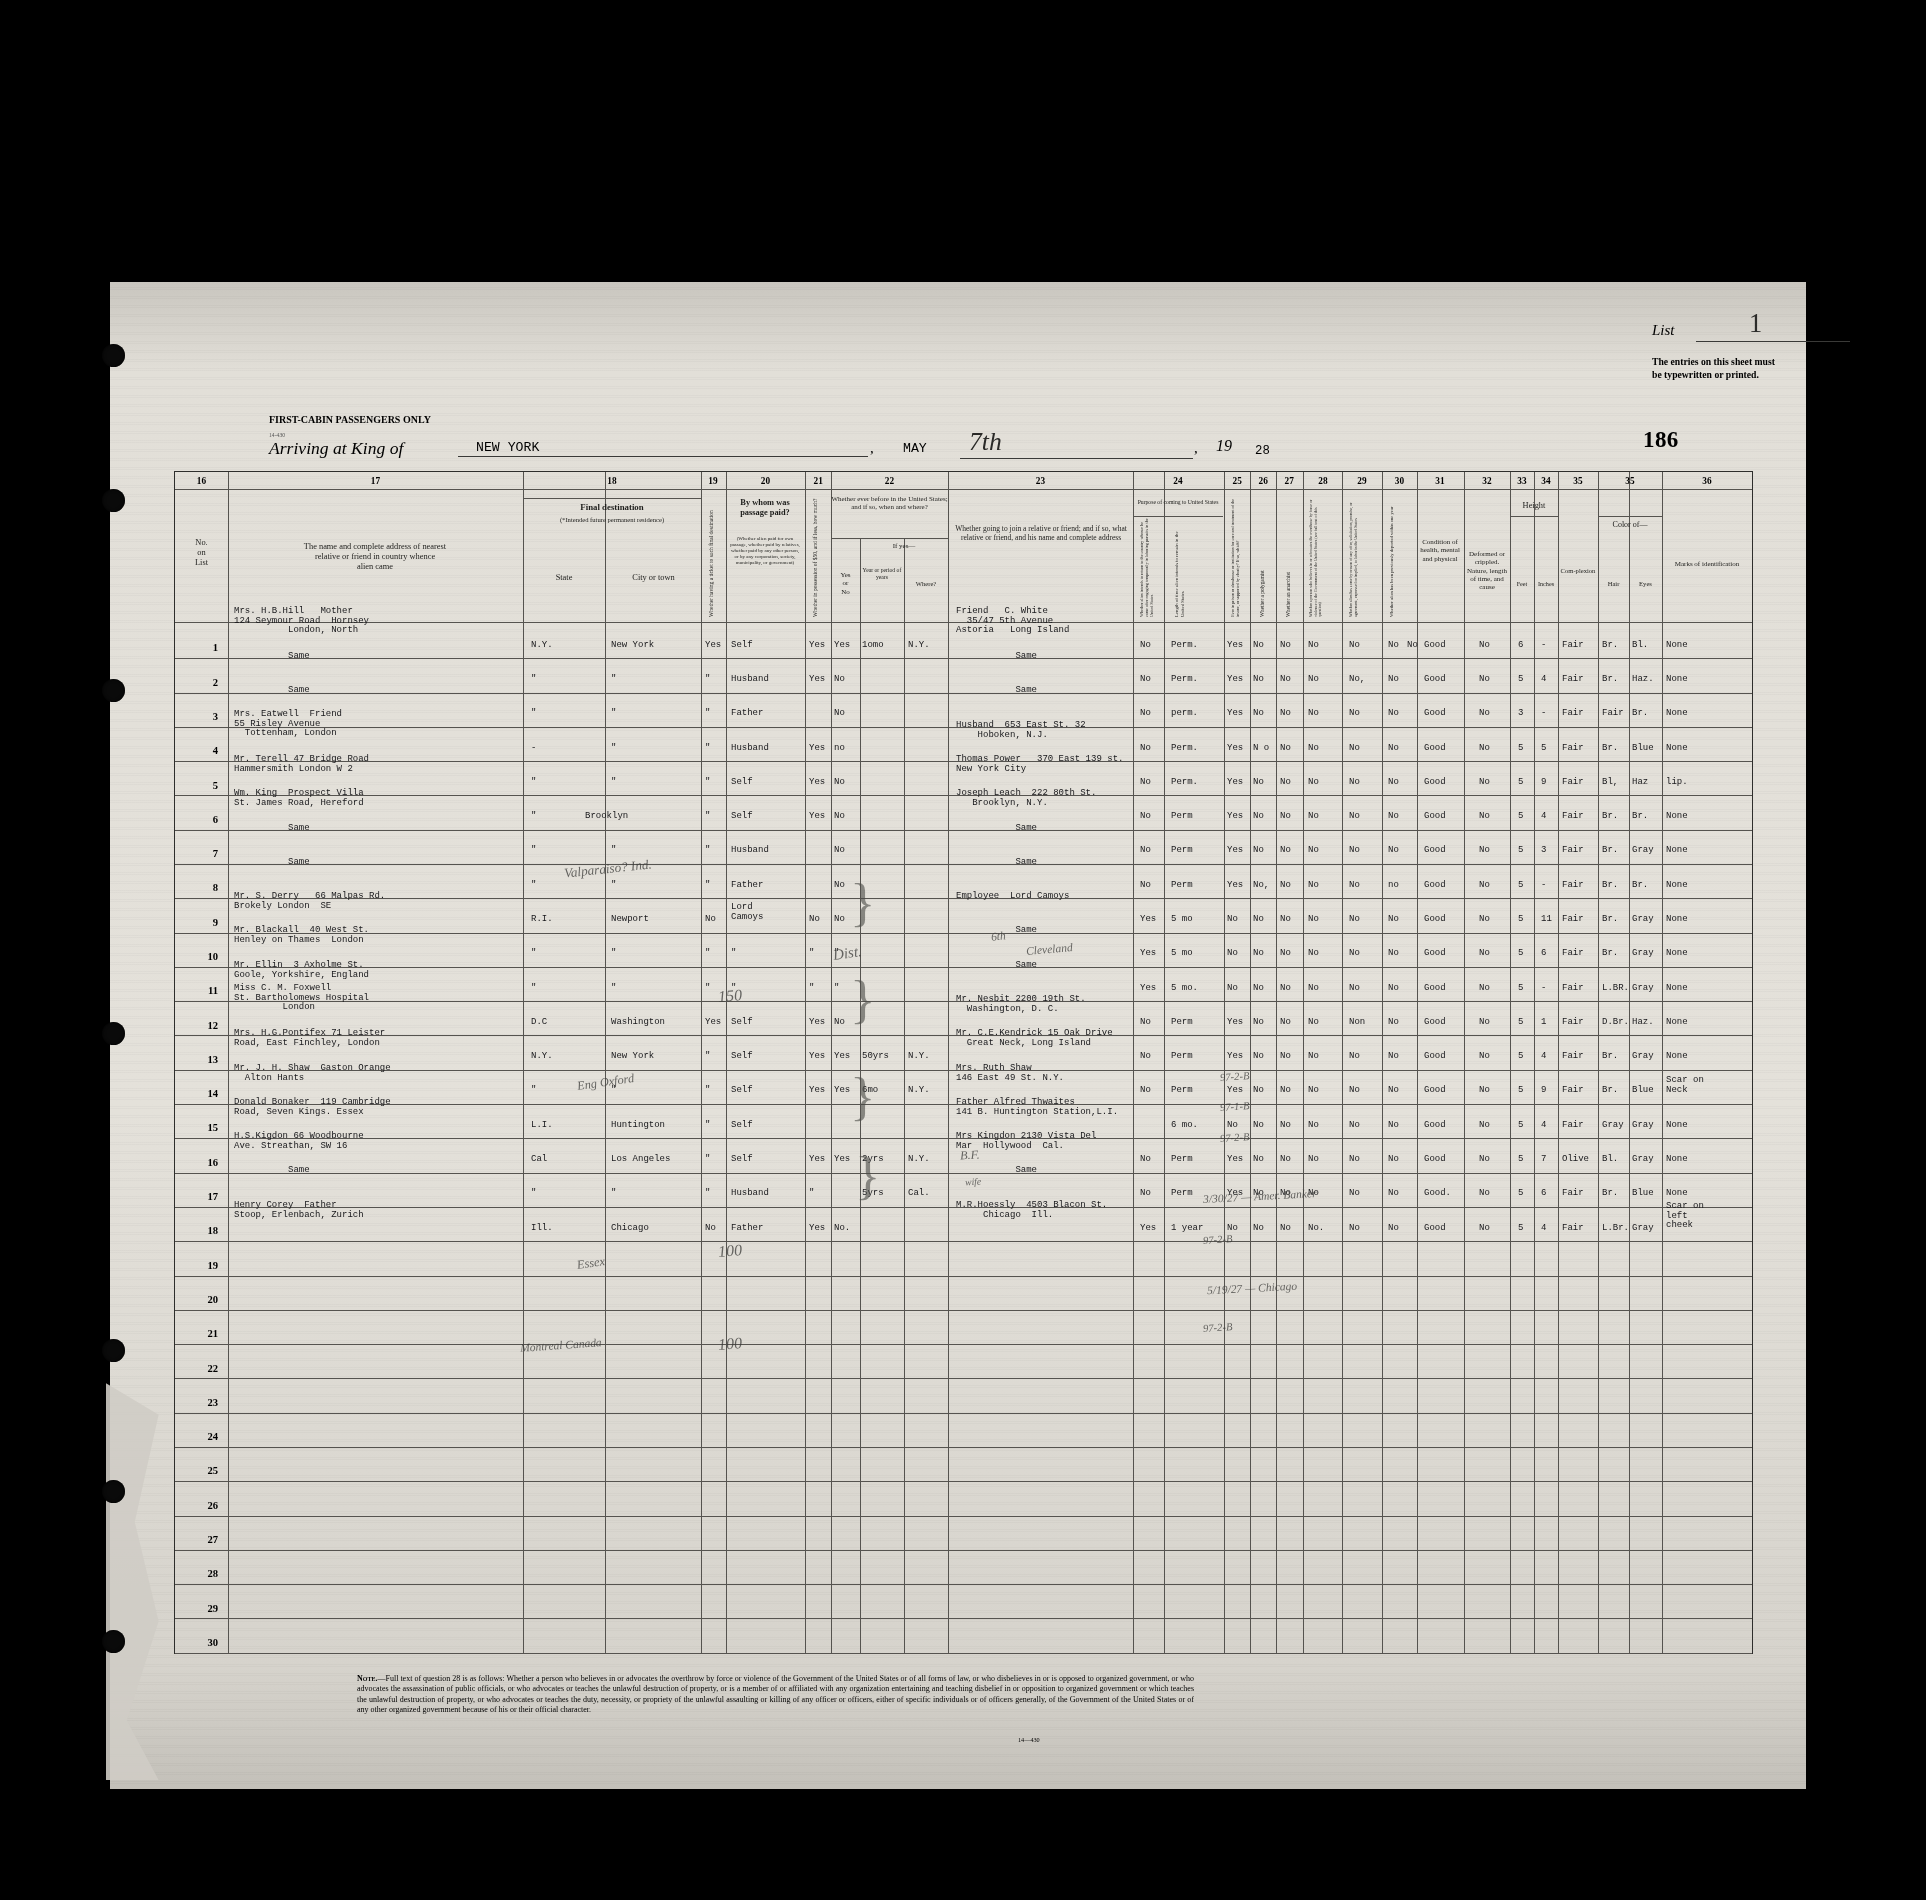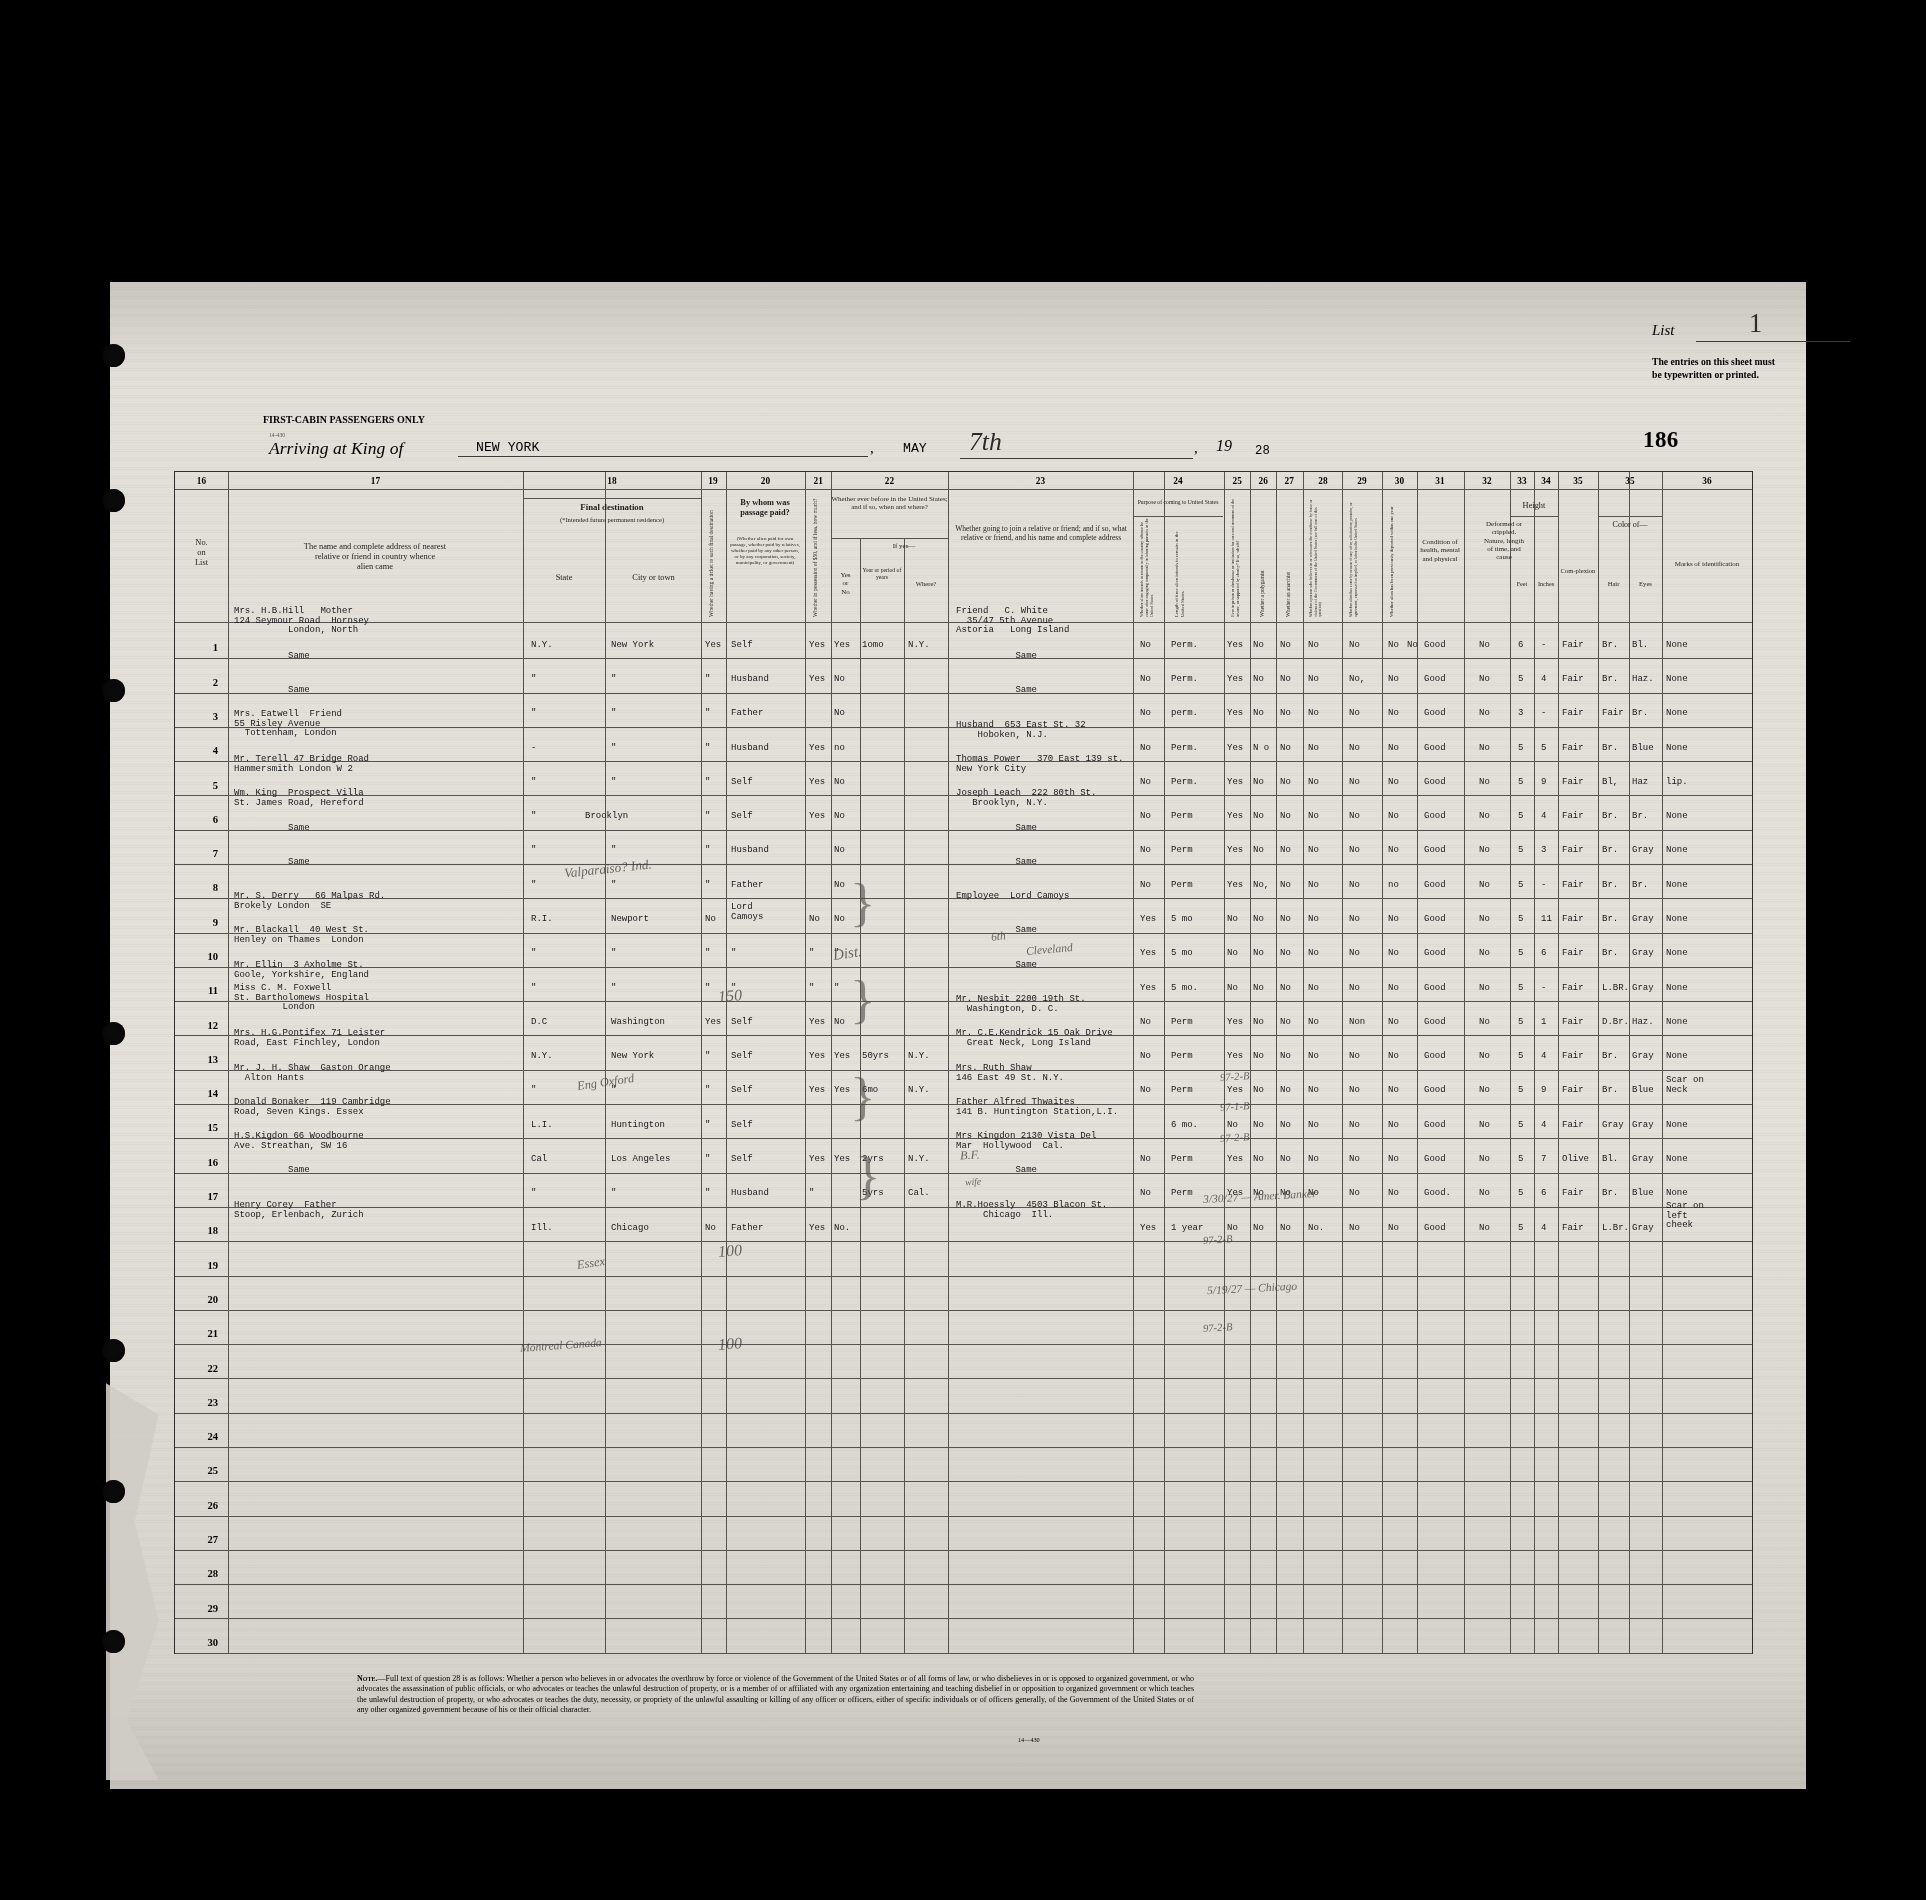--- a/index.html
+++ b/index.html
@@ -7,21 +7,21 @@
   .page{position:absolute;left:110px;top:282px;width:1696px;height:1507px;background:#dedbd4;
         box-shadow:0 0 17.6px rgba(0,0,0,.6);}
   .paperfade{position:absolute;inset:0;
         background:linear-gradient(180deg,#c9c6bf 0%,#e2dfd8 6%,#e4e1da 55%,#d6d3cc 92%,#c3c0b9 100%);}
   .grain{position:absolute;inset:0;opacity:.10;
         background:repeating-linear-gradient(0deg,rgba(0,0,0,.25) 0 0.4px,rgba(0,0,0,0) 0.4px 1.8px);}
   .inner{position:absolute;inset:0;}
   .hdr{position:absolute;}
   .title{left:159px;top:66px;font-size:27px;letter-spacing:0.2px;font-weight:bold;}
   .sub1{left:159px;top:108px;font-size:10px;width:1190px;line-height:1.35;}
-  .sub2{left:153px;top:132px;font-size:10px;font-weight:bold;}
+  .sub2{left:159px;top:132px;font-size:10px;font-weight:bold;}
   .arr{left:159px;top:156px;font-size:17.6px;font-style:italic;}
   .arrline{left:348px;top:174px;width:410px;border-bottom:0.9px solid #3a3a38;}
   .portval{left:366px;top:158px;font-size:13.2px;font-family:"Liberation Mono",monospace;}
   .comma1{left:760px;top:158px;font-size:15px;}
   .may{left:793px;top:159px;font-size:13.2px;font-family:"Liberation Mono",monospace;}
   .daynum{left:859px;top:145px;font-size:25.6px;font-family:"Liberation Serif",serif;font-style:italic;color:#2a2a28;}
   .dayline{left:850px;top:176px;width:233px;border-bottom:0.9px solid #3a3a38;}
   .comma2{left:1084px;top:158px;font-size:15px;}
   .year{left:1106px;top:155px;font-size:16px;font-style:italic;}
   .yy{left:1145px;top:162px;font-size:12.3px;font-family:"Liberation Mono",monospace;}
@@ -204,21 +204,21 @@
           <div class="hlabel " style="left: 958px; width: 90px; top: 27px; font-size: 5.7px; white-space: pre-line;">Purpose of coming to United States</div>
           <div class="vert" style="left: 965px; top: 145px; width: 99px; white-space: pre-line; text-align: left; font-size: 4.2px;">Whether alien intends to return to the country whence he came after engaging temporarily in laboring pursuits in the United States</div>
           <div class="vert" style="left: 999px; top: 145px; width: 99px; white-space: pre-line; text-align: left; font-size: 4.8px;">Length of time alien intends to remain in the United States</div>
           <div class="vert" style="left: 1056px; top: 145px; width: 119px; white-space: pre-line; text-align: left; font-size: 4.2px;">Ever in prison or almshouse or institution for care and treatment of the insane, or supported by charity? If so, which?</div>
           <div class="vert" style="left: 1084px; top: 145px; width: 119px; white-space: pre-line; text-align: left; font-size: 5.3px;">Whether a polygamist</div>
           <div class="vert" style="left: 1110px; top: 145px; width: 119px; white-space: pre-line; text-align: left; font-size: 5.3px;">Whether an anarchist</div>
           <div class="vert" style="left: 1134px; top: 145px; width: 119px; white-space: pre-line; text-align: left; font-size: 4px;">Whether a person who believes in or advocates the overthrow by force or violence of the Government of the United States (see full text of this question)</div>
           <div class="vert" style="left: 1174px; top: 145px; width: 119px; white-space: pre-line; text-align: left; font-size: 4px;">Whether alien has come by reason of any offer, solicitation, promise, or agreement, expressed or implied, to labor in the United States</div>
           <div class="vert" style="left: 1214px; top: 145px; width: 119px; white-space: pre-line; text-align: left; font-size: 4.6px;">Whether alien has been previously deported within one year</div>
           <div class="hlabel " style="left: 1242px; width: 46px; top: 66px; font-size: 7px; white-space: pre-line;">Condition of health, mental and physical</div>
-          <div class="hlabel " style="left: 1289px; width: 46px; top: 48px; font-size: 7px; white-space: pre-line; margin-left: 17px;">Deformed or crippled. Nature, length of time, and cause</div>
+          <div class="hlabel " style="left: 1289px; width: 46px; top: 78px; font-size: 7px; white-space: pre-line;">Deformed or crippled. Nature, length of time, and cause</div>
           <div class="hlabel " style="left: 1335px; width: 48px; top: 29px; font-size: 8.4px; white-space: pre-line;">Height</div>
           <div class="hlabel " style="left: 1335px; width: 24px; top: 108px; font-size: 6.2px; white-space: pre-line;">Feet</div>
           <div class="hlabel " style="left: 1359px; width: 24px; top: 108px; font-size: 6.2px; white-space: pre-line;">Inches</div>
           <div class="hlabel " style="left: 1383px; width: 40px; top: 95px; font-size: 6.6px; white-space: pre-line;">Com-plexion</div>
           <div class="hlabel " style="left: 1423px; width: 64px; top: 48px; font-size: 8px; white-space: pre-line;">Color of—</div>
           <div class="hlabel " style="left: 1423px; width: 31px; top: 108px; font-size: 6.6px; white-space: pre-line;">Hair</div>
           <div class="hlabel " style="left: 1454px; width: 33px; top: 108px; font-size: 6.6px; white-space: pre-line;">Eyes</div>
           <div class="hlabel " style="left: 1487px; width: 90px; top: 88px; font-size: 7px; white-space: pre-line;">Marks of identification</div>
         </div>
       <div id="body">

